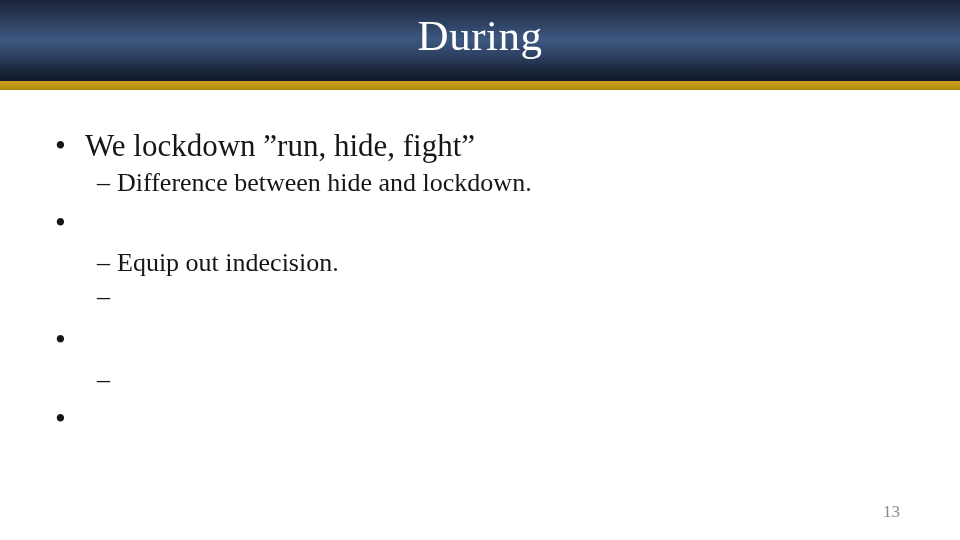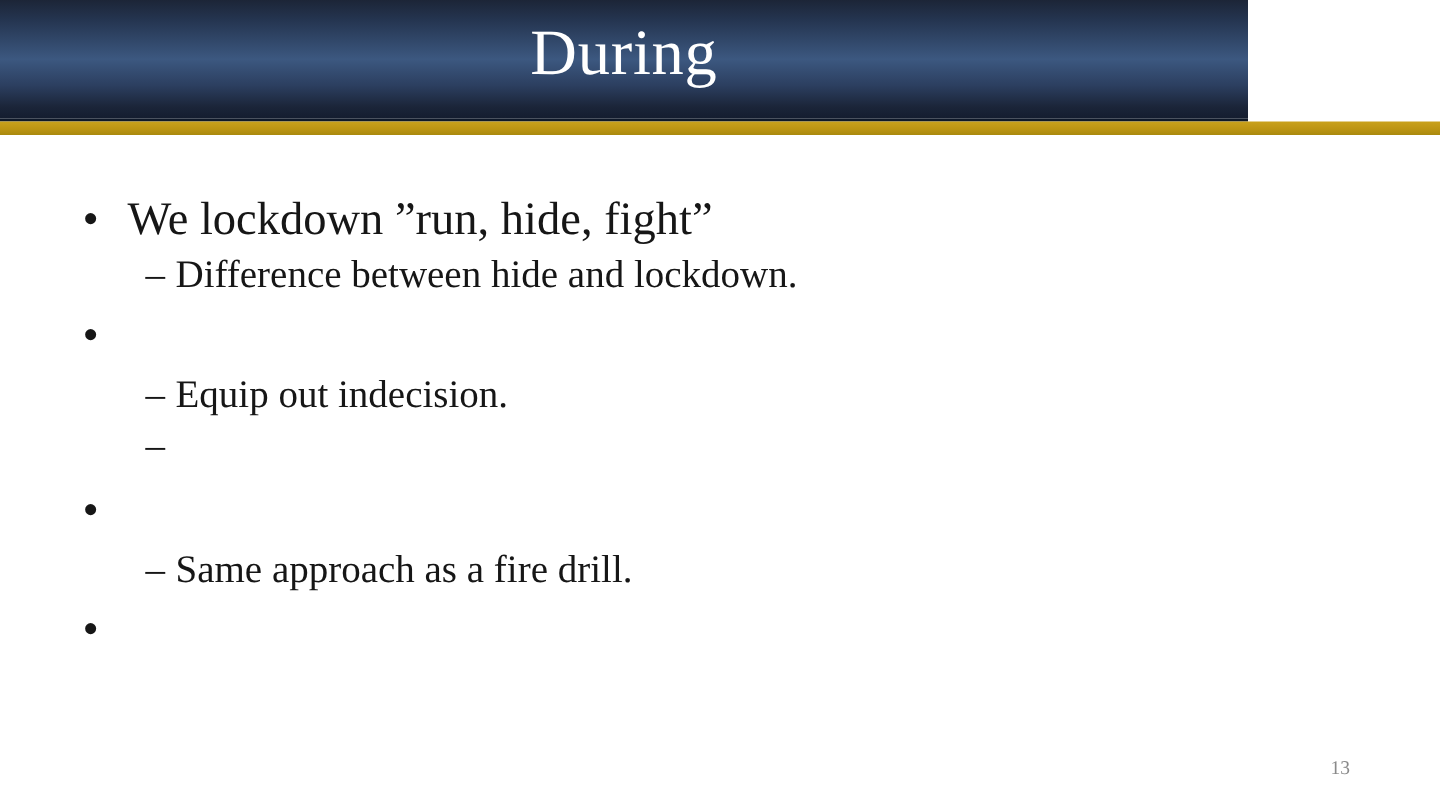--- a/index.html
+++ b/index.html
@@ -8,21 +8,21 @@
     position: relative;
     background: #ffffff;
     overflow: hidden;
     font-family: "Liberation Serif", "DejaVu Serif", serif;
   }
 
   
   .header {
     position: absolute;
     left: 0; top: 0;
-    width: 832px; height: 79px;
+    width: 960px; height: 79px;
     background: linear-gradient(180deg,
       #1c2537 0%,
       #24344f 16%,
       #3c5880 50%,
       #2c3f60 72%,
       #1b2539 90%,
       #141d2f 100%);
     border-bottom: 2px solid #0f1929;
   }
   .slide-title {
@@ -62,21 +62,21 @@
   .l2 .marker { flex: 0 0 20px; }
   .mt4  { margin-top: 4px; }
   .mt6  { margin-top: 6px; }
   .mt7  { margin-top: 7px; }
   .mt10 { margin-top: 10px; }
 
   
   .page-number {
     position: absolute;
     right: 60px; top: 503px;
-    font-size: 13px;
+    font-size: 17px;
     line-height: 18px;
     color: #8a8a8a;
   }
 </style>
 </head>
 <body>
 
 <div class="header">
   <h1 class="slide-title">During</h1>
 </div>
@@ -106,21 +106,20 @@
   <div class="line l2 mt4">
     <span class="marker">–</span>
   </div>
 
   <div class="line l1 mt10">
     <span class="marker">•</span>
   </div>
 
   <div class="line l2 mt7">
     <span class="marker">–</span>
-    <span class="text">Same approach as a fire drill.</span>
   </div>
 
   <div class="line l1 mt6">
     <span class="marker">•</span>
   </div>
 
 </div>
 
 <div class="page-number">13</div>
 

